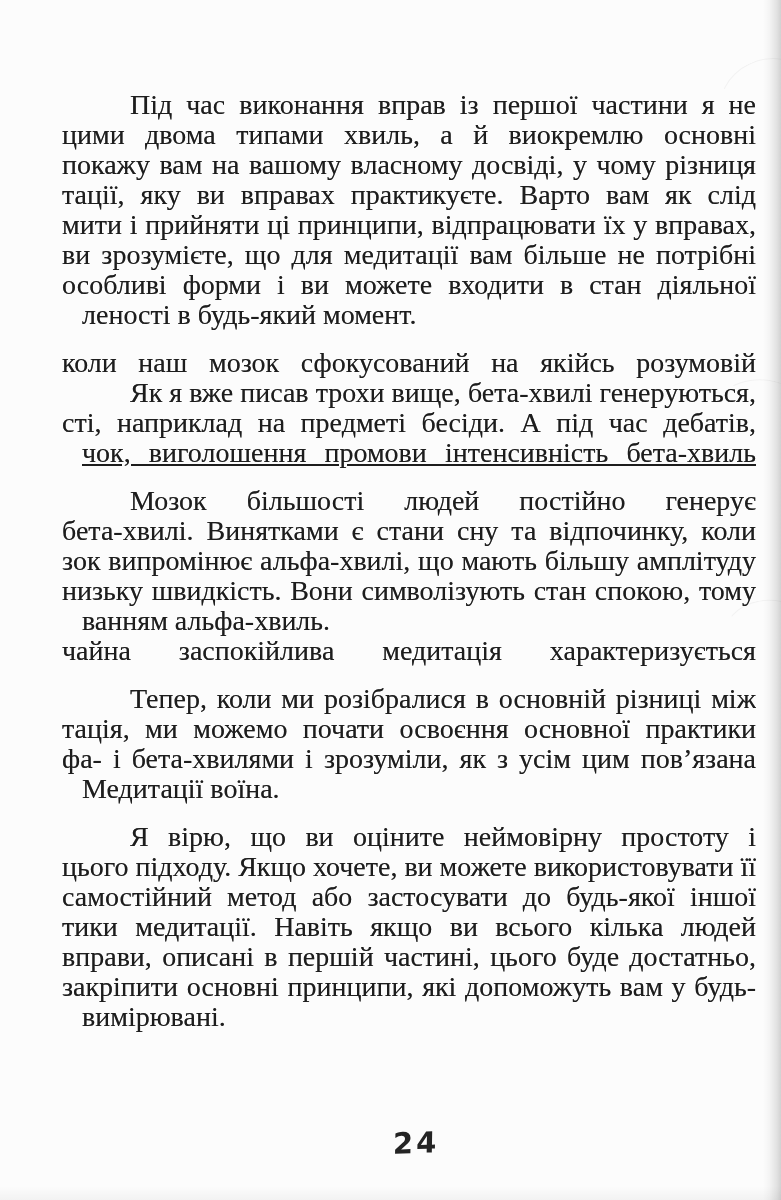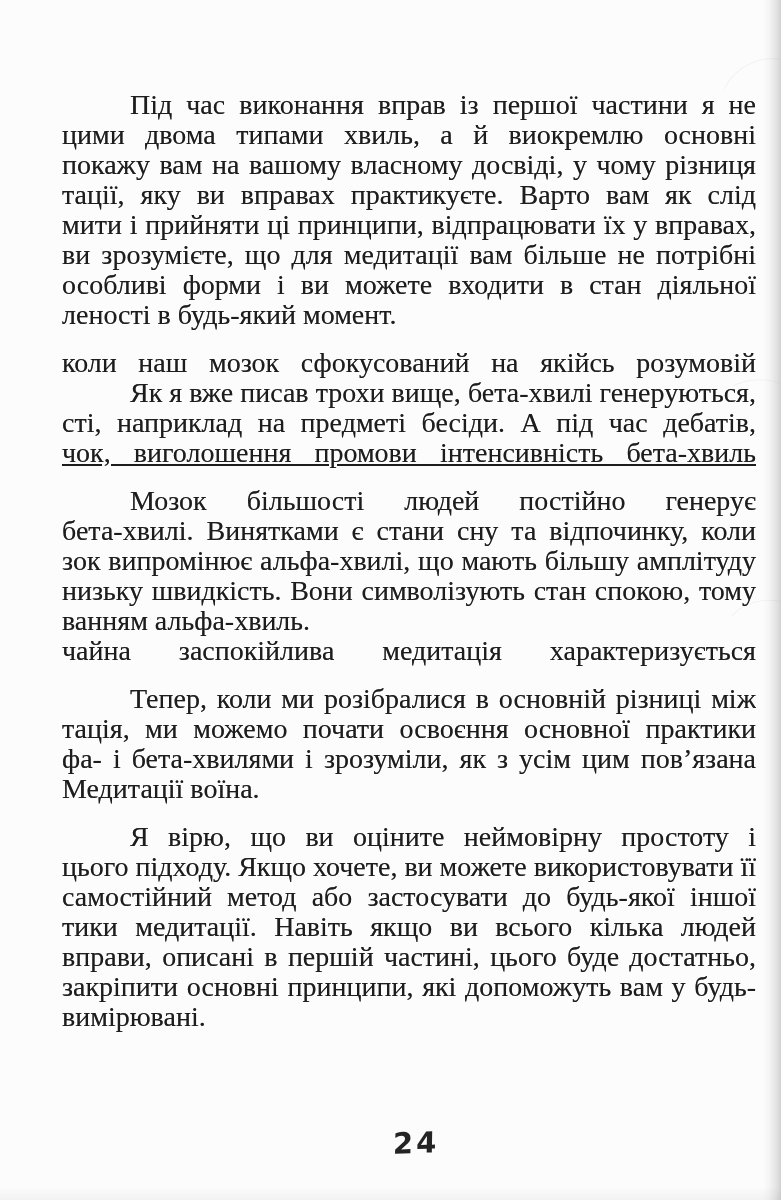--- a/index.html
+++ b/index.html
@@ -39,20 +39,21 @@
     overflow: hidden;
     text-align: justify;
     text-align-last: justify;
     white-space: normal;
   }
   .line.first {
     text-indent: 68px;
   }
   .line.last {
     text-align-last: left;
+    margin-left: 20px;
   }
   .line.last.fulljust {
     text-align-last: justify;
     text-decoration: underline;
   }
   
   .page-number {
     position: absolute;
     left: 393px;
     top: 1126px;

